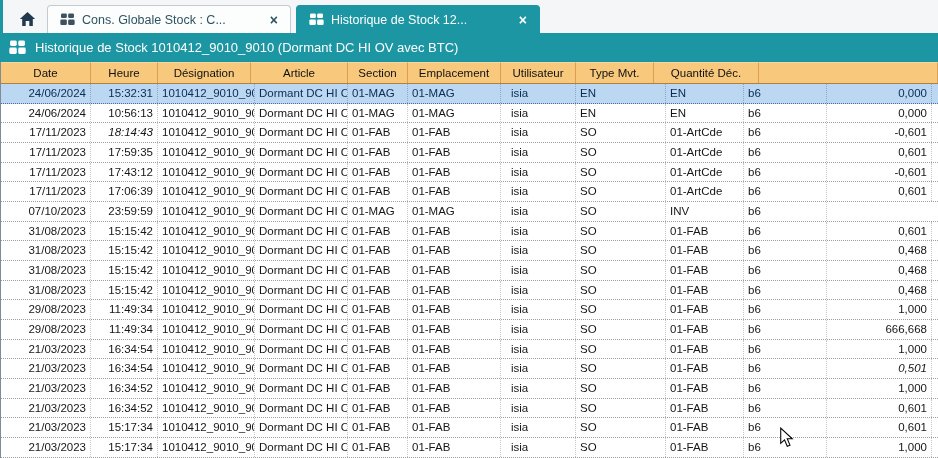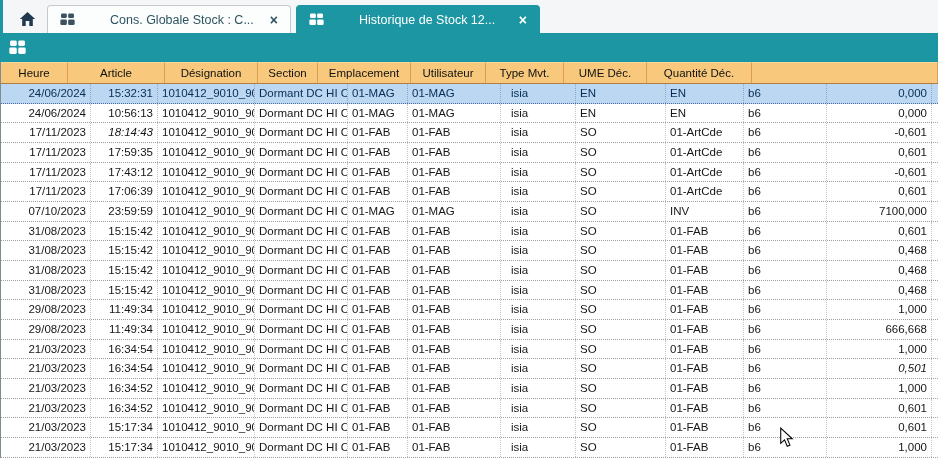--- a/index.html
+++ b/index.html
@@ -32,21 +32,21 @@
     margin-right: 5px;
     border: 1px solid #c4cbd0;
     border-bottom: none;
     border-radius: 4px 4px 0 0;
     background: #fcfdfd;
     color: #2e5360;
     font-size: 12.5px;
     font-weight: 500;
     cursor: default;
   }
-  .tab .tab-label { flex: 1; white-space: nowrap; overflow: hidden; margin-left: 28px; }
+  .tab .tab-label { flex: 1; white-space: nowrap; overflow: hidden; }
   .tab .tab-close {
     font-size: 14px; font-weight: 700; line-height: 1;
     padding: 0 2px;
   }
   .tab.active {
     background: #1c96a2;
     border-color: #1c96a2;
     color: #ffffff;
   }
   .tab-icon { display: inline-flex; flex: none; }
@@ -149,32 +149,33 @@
 
 <div class="titlebar">
   <span class="tab-icon">
     <svg width="17" height="15" viewBox="0 0 16 14" fill="#ffffff">
       <rect x="1" y="0.5" width="6.3" height="5" rx="1.4"></rect>
       <rect x="8.7" y="0.5" width="6.3" height="5" rx="1.4"></rect>
       <rect x="0.3" y="7" width="7" height="6" rx="1.4"></rect>
       <rect x="8.7" y="7" width="7" height="6" rx="1.4"></rect>
     </svg>
   </span>
+  <span>Historique de Stock 1010412_9010_9010 (Dormant DC HI OV avec BTC)</span>
 </div>
 
 <div class="grid">
   <div class="grid-header">
+      <div class="hcell" style="width: 90px;">Date</div>
       <div class="hcell" style="width: 67px;">Heure</div>
+      <div class="hcell" style="width: 93px;">Désignation</div>
       <div class="hcell" style="width: 97px;">Article</div>
-      <div class="hcell" style="width: 93px;">Désignation</div>
       <div class="hcell" style="width: 60px;">Section</div>
       <div class="hcell" style="width: 93px;">Emplacement</div>
       <div class="hcell" style="width: 75px;">Utilisateur</div>
       <div class="hcell" style="width: 78px;">Type Mvt.</div>
-      <div class="hcell" style="width: 83px;">UME Déc.</div>
       <div class="hcell" style="width: 105px;">Quantité Déc.</div>
       <div class="hcell filler"></div>
     </div>
   <div class="grid-body">
       <div class="trow selected">
         <div class="tcell right" style="width: 90px;">24/06/2024</div>
         <div class="tcell right" style="width: 67px;">15:32:31</div>
         <div class="tcell" style="width: 97px;">1010412_9010_9010</div>
         <div class="tcell" style="width: 93px;">Dormant DC HI OV avec BTC</div>
         <div class="tcell" style="width: 60px;">01-MAG</div>
@@ -254,21 +255,20 @@
         <div class="tcell right" style="width: 90px;">07/10/2023</div>
         <div class="tcell right" style="width: 67px;">23:59:59</div>
         <div class="tcell" style="width: 97px;">1010412_9010_9010</div>
         <div class="tcell" style="width: 93px;">Dormant DC HI OV avec BTC</div>
         <div class="tcell" style="width: 60px;">01-MAG</div>
         <div class="tcell" style="width: 93px;">01-MAG</div>
         <div class="tcell" style="width: 75px; padding-left: 10px;">isia</div>
         <div class="tcell" style="width: 90px;">SO</div>
         <div class="tcell" style="width: 78px;">INV</div>
         <div class="tcell" style="width: 83px;">b6</div>
-        <div class="tcell right" style="width: 105px;">7100,000</div>
       </div>
       <div class="trow">
         <div class="tcell right" style="width: 90px;">31/08/2023</div>
         <div class="tcell right" style="width: 67px;">15:15:42</div>
         <div class="tcell" style="width: 97px;">1010412_9010_9010</div>
         <div class="tcell" style="width: 93px;">Dormant DC HI OV avec BTC</div>
         <div class="tcell" style="width: 60px;">01-FAB</div>
         <div class="tcell" style="width: 93px;">01-FAB</div>
         <div class="tcell" style="width: 75px; padding-left: 10px;">isia</div>
         <div class="tcell" style="width: 90px;">SO</div>

